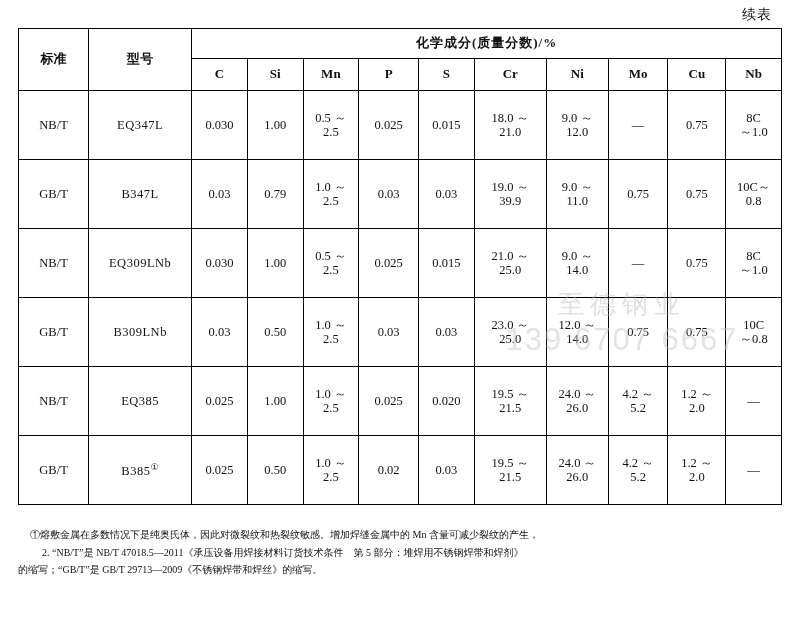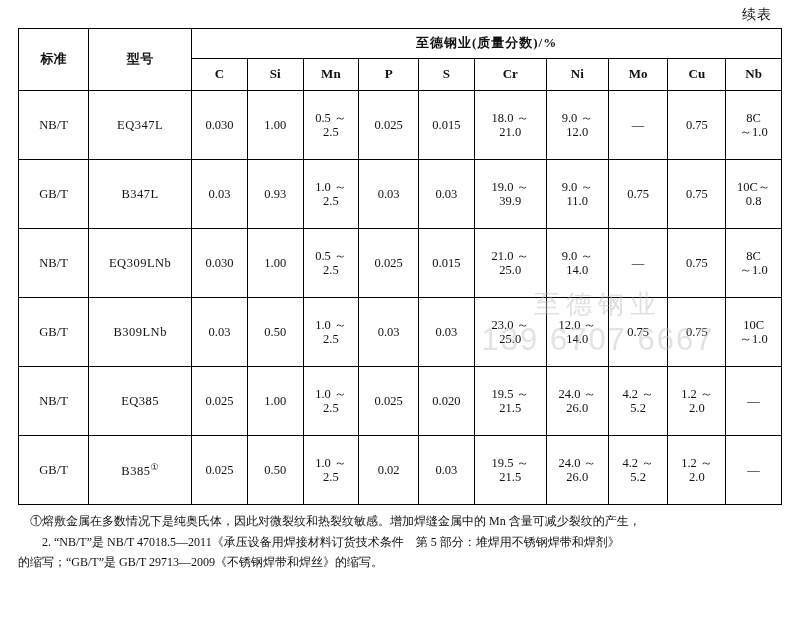--- a/index.html
+++ b/index.html
@@ -68,34 +68,34 @@
   }
   .dash {
     font-size: 13px;
   }
   .sup {
     font-size: 9px;
     vertical-align: super;
   }
   .notes {
     width: 764px;
-    margin: 7px auto 0;
-    font-size: 12px;
+    margin: 22px auto 0;
+    font-size: 10px;
     line-height: 1.55;
     font-family: "Liberation Serif", serif;
     text-align: justify;
   }
   .notes p {
     margin: 0 0 2px 0;
   }
   .indent1 { text-indent: 12px; }
   .indent2 { text-indent: 24px; }
   .watermark {
     position: absolute;
-    left: 448px;
+    left: 472px;
     top: 292px;
     width: 300px;
     pointer-events: none;
     opacity: 0.45;
     text-align: center;
   }
   .wm-top {
     font-size: 26px;
     color: #b9bdb9;
     letter-spacing: 6px;
@@ -130,21 +130,21 @@
       <col style="width:70px">
       <col style="width:60px">
       <col style="width:58px">
       <col style="width:56px">
       <col style="width:54px">
     </colgroup>
     <thead>
       <tr class="r1">
         <th rowspan="2" class="std-col">标准</th>
         <th rowspan="2" class="model-col">型号</th>
-        <th colspan="10" class="hdr-group">至德钢业(质量分数)/%</th>
+        <th colspan="10" class="hdr-group">化学成分(质量分数)/%</th>
       </tr>
       <tr class="r2">
         <th>C</th>
         <th>Si</th>
         <th>Mn</th>
         <th>P</th>
         <th>S</th>
         <th>Cr</th>
         <th>Ni</th>
         <th>Mo</th>
@@ -168,21 +168,21 @@
 12.0</td>
         <td class="two-line dash">—</td>
         <td class="two-line">0.75</td>
         <td class="two-line">8C
 ～1.0</td>
       </tr>
       <tr>
         <td class="std-col">GB/T</td>
         <td class="model-col">B347L</td>
         <td class="two-line">0.03</td>
-        <td class="two-line">0.93</td>
+        <td class="two-line">0.79</td>
         <td class="two-line">1.0 ～
 2.5</td>
         <td class="two-line">0.03</td>
         <td class="two-line">0.03</td>
         <td class="two-line">19.0 ～
 39.9</td>
         <td class="two-line">9.0 ～
 11.0</td>
         <td class="two-line">0.75</td>
         <td class="two-line">0.75</td>
@@ -216,21 +216,21 @@
 2.5</td>
         <td class="two-line">0.03</td>
         <td class="two-line">0.03</td>
         <td class="two-line">23.0 ～
 25.0</td>
         <td class="two-line">12.0 ～
 14.0</td>
         <td class="two-line">0.75</td>
         <td class="two-line">0.75</td>
         <td class="two-line">10C
-～1.0</td>
+～0.8</td>
       </tr>
       <tr>
         <td class="std-col">NB/T</td>
         <td class="model-col">EQ385</td>
         <td class="two-line">0.025</td>
         <td class="two-line">1.00</td>
         <td class="two-line">1.0 ～
 2.5</td>
         <td class="two-line">0.025</td>
         <td class="two-line">0.020</td>

